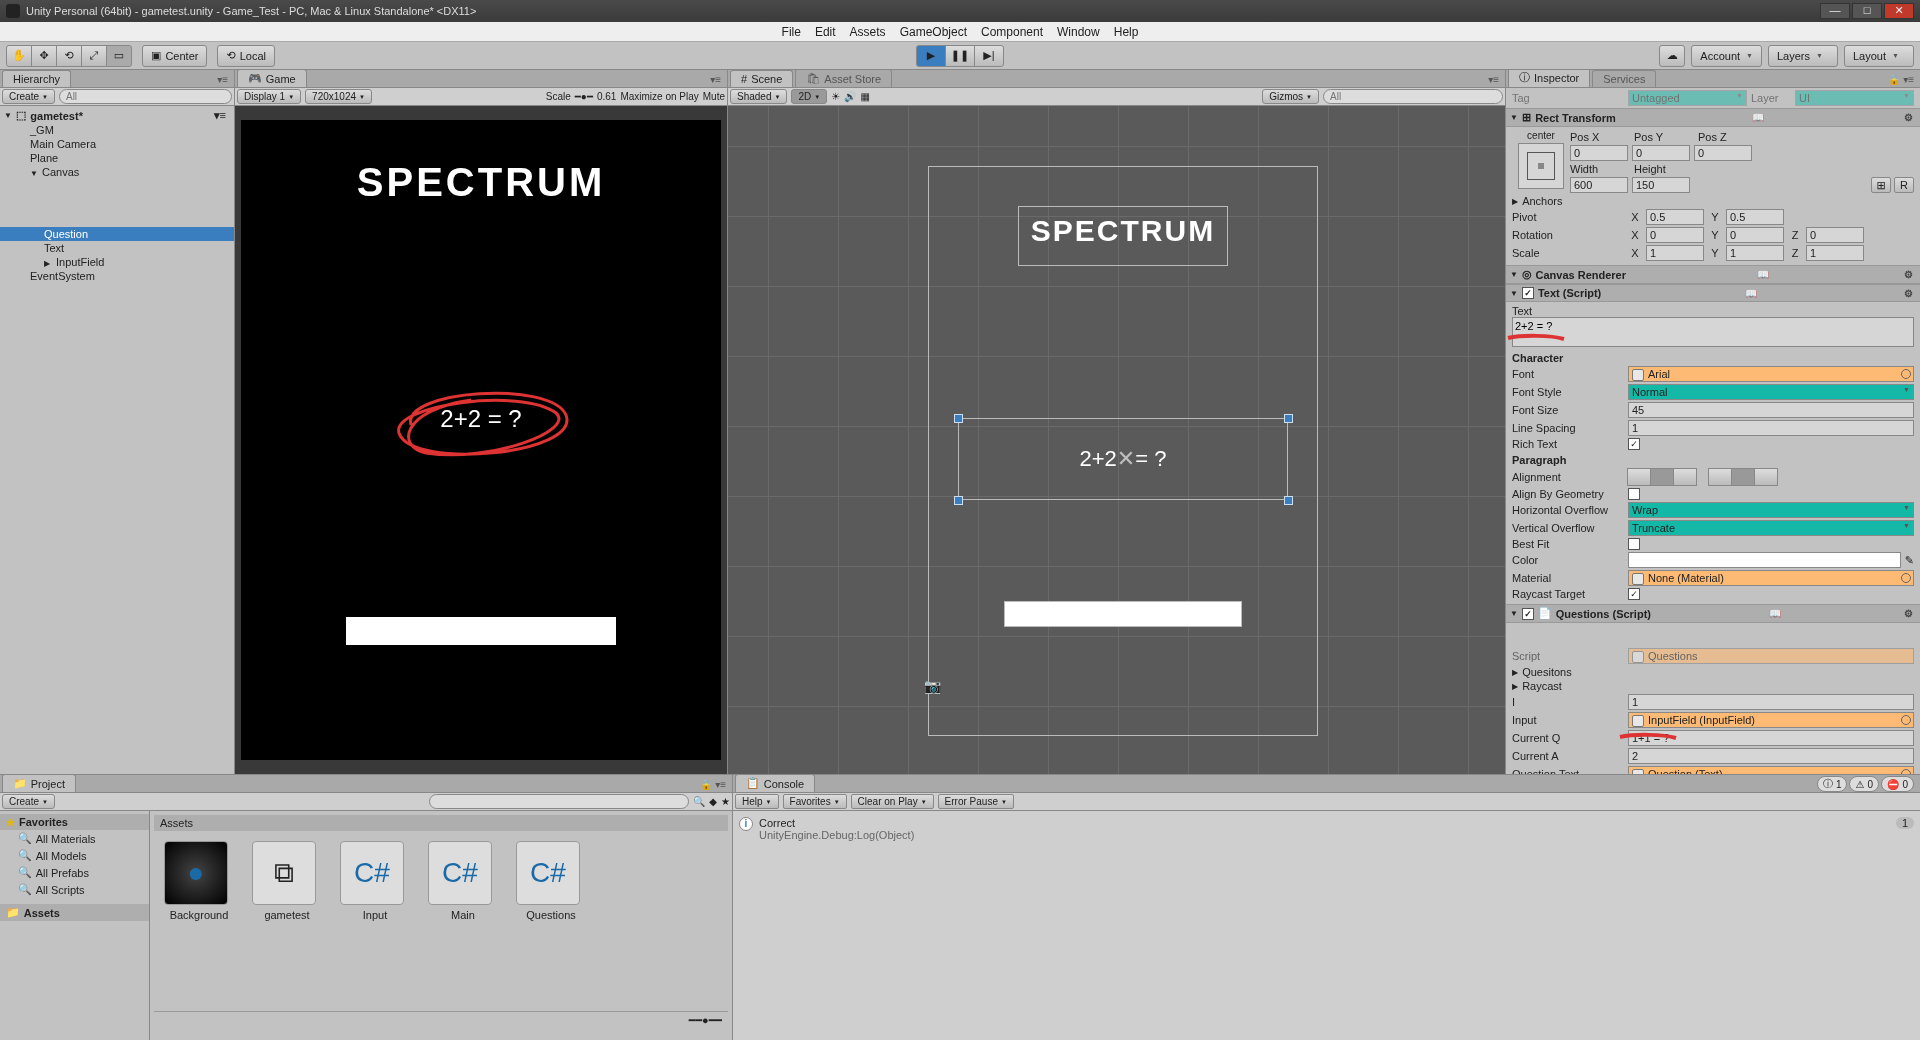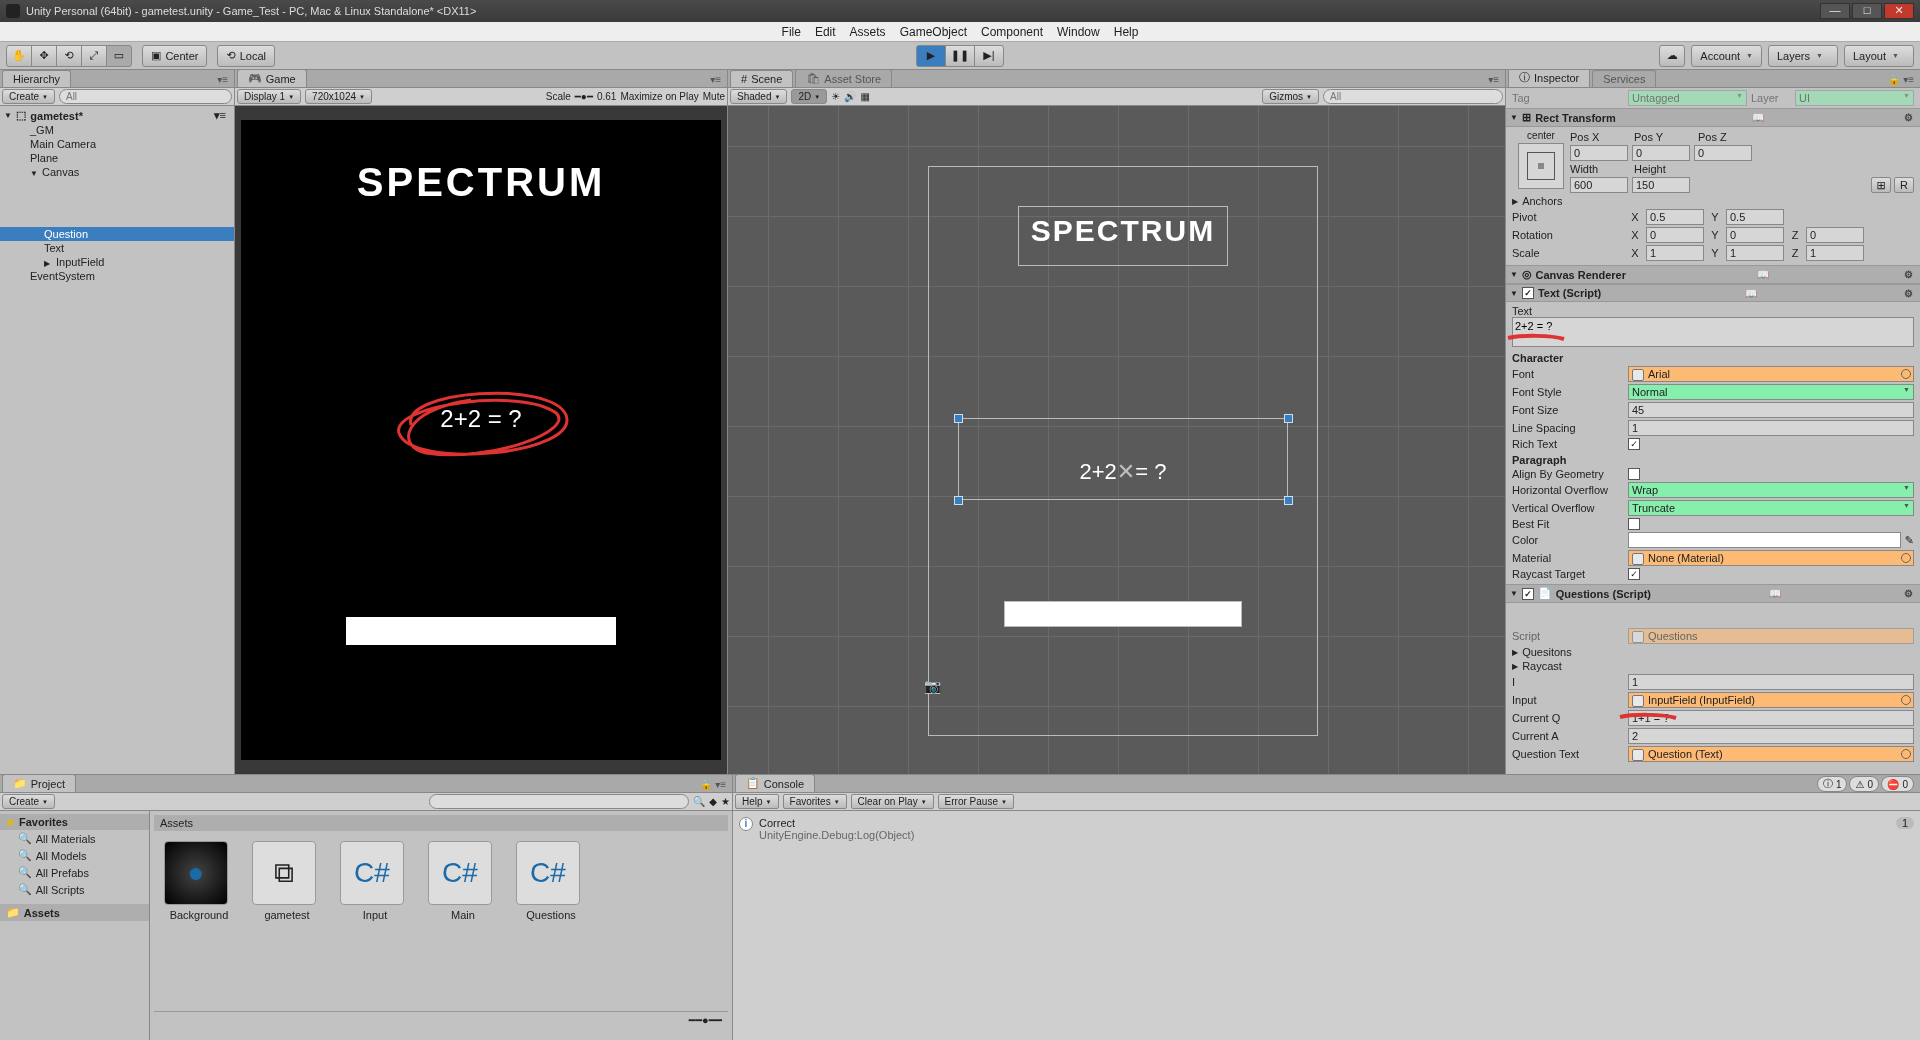--- a/index.html
+++ b/index.html
@@ -77,21 +77,21 @@
 .comp-hdr{ background:#aeaeae; border-top:1px solid #999; border-bottom:1px solid #999; padding:2px 4px; display:flex; align-items:center; gap:4px; font-weight:bold;}
 .comp-hdr .fold{ font-size:8px;}
 .comp-hdr .ckb{ width:12px; height:12px; border:1px solid #555; background:#fff; display:inline-flex; align-items:center; justify-content:center; font-size:9px;}
 .comp-hdr .gear{ margin-left:auto; font-size:10px; color:#444; padding:0 3px;}
 .comp-body{ padding:3px 6px;}
 .row{ display:flex; align-items:center; padding:1px 0; gap:4px;}
 .row label{ width:112px; color:#222;}
 .row input[type=text]{ flex:1; background:#d6d6d6; border:1px solid #888; padding:1px 3px; height:16px; font-size:11px; color:#222;}
 .row .lbl2{ width:14px; text-align:center;}
 .row input.short{ width:58px; flex:0;}
-.row .sel{ flex:1; background:#86efac; border:1px solid #888; padding:1px 3px; height:16px; font-size:11px; position:relative;}
+.row .sel{ flex:1; background:#14b8a6; border:1px solid #888; padding:1px 3px; height:16px; font-size:11px; position:relative;}
 .row .sel::after{content:"▼"; position:absolute; right:3px; font-size:7px; color:#555;}
 .row .chk{ width:12px; height:12px; border:1px solid #555; background:#fff; display:inline-flex; align-items:center; justify-content:center; font-size:9px;}
 .swatch{ flex:1; height:16px; background:#fff; border:1px solid #888;}
 .subhdr{ font-weight:bold; padding:3px 0 1px;}
 .bigbtn{ margin:8px 30px; background:linear-gradient(#ddd,#bbb); border:1px solid #888; border-radius:4px; text-align:center; padding:4px; }
 .rect-anchor-box{ width:46px; height:46px; border:1px solid #888; background:#d6d6d6; display:flex; align-items:center; justify-content:center; margin:2px 6px;}
 .rect-anchor-box div{ width:28px; height:28px; border:1px solid #555; position:relative;}
 .rect-anchor-box div::after{content:""; position:absolute; inset:10px; background:#888;}
 .red-mark{ position:absolute; pointer-events:none; }
 .align-btn{ width:24px;height:18px;background:linear-gradient(#ddd,#bbb);border:1px solid #888; margin-left:-1px;}
@@ -267,21 +267,21 @@
     <div class="scene-stage">
       <div class="scene-grid"></div>
       <div class="scene-rect" style="left:200px; top:60px; width:390px; height:570px;"></div>
       <div class="scene-rect" style="left:290px; top:100px; width:210px; height:60px;"></div>
       <div class="scene-text" style="left:290px; top:108px; width:210px; text-align:center; font-size:30px; font-weight:bold; letter-spacing:2px;">SPECTRUM</div>
       <div class="scene-rect" style="left:230px; top:312px; width:330px; height:82px;"></div>
       <div class="scene-handle" style="left:226px; top:308px;"></div>
       <div class="scene-handle" style="left:556px; top:308px;"></div>
       <div class="scene-handle" style="left:226px; top:390px;"></div>
       <div class="scene-handle" style="left:556px; top:390px;"></div>
-      <div class="scene-text" style="left:230px; top:353px; width:330px; text-align:center; font-size:22px;">2+2<span style="opacity:.6">✕</span>= ?</div>
+      <div class="scene-text" style="left:230px; top:340px; width:330px; text-align:center; font-size:22px;">2+2<span style="opacity:.6">✕</span>= ?</div>
       <div class="scene-rect scene-white" style="left:276px; top:495px; width:238px; height:26px;"></div>
       <div class="scene-text" style="left:196px; top:572px; font-size:14px;">📷</div>
     </div>
   </div>
 
   <div class="inspector">
     <div class="tab-hdr">
       <div class="tab">ⓘ <span>Inspector</span></div>
       <div class="tab inactive">
           <span>Services</span>
@@ -405,20 +405,33 @@
             <label>Line Spacing</label>
             <input type="text" value="1" style="">
           </div>
         <div class="row">
             <label>Rich Text</label>
             <span class="chk">✓</span>
           </div>
 
         <div class="subhdr">Paragraph</div>
         <div class="row">
+            <label>Alignment</label>
+          <div style="display:flex">
+              <div class="align-btn"></div>
+              <div class="align-btn" style="background:#999"></div>
+              <div class="align-btn"></div>
+            </div>
+          <div style="display:flex;margin-left:8px">
+              <div class="align-btn"></div>
+              <div class="align-btn" style="background:#999"></div>
+              <div class="align-btn"></div>
+            </div>
+        </div>
+        <div class="row">
             <label>Align By Geometry</label>
             <span class="chk"></span>
           </div>
         <div class="row">
             <label>Horizontal Overflow</label>
             <div class="sel"><span>Wrap</span></div>
           </div>
         <div class="row">
             <label>Vertical Overflow</label>
             <div class="sel"><span>Truncate</span></div>

